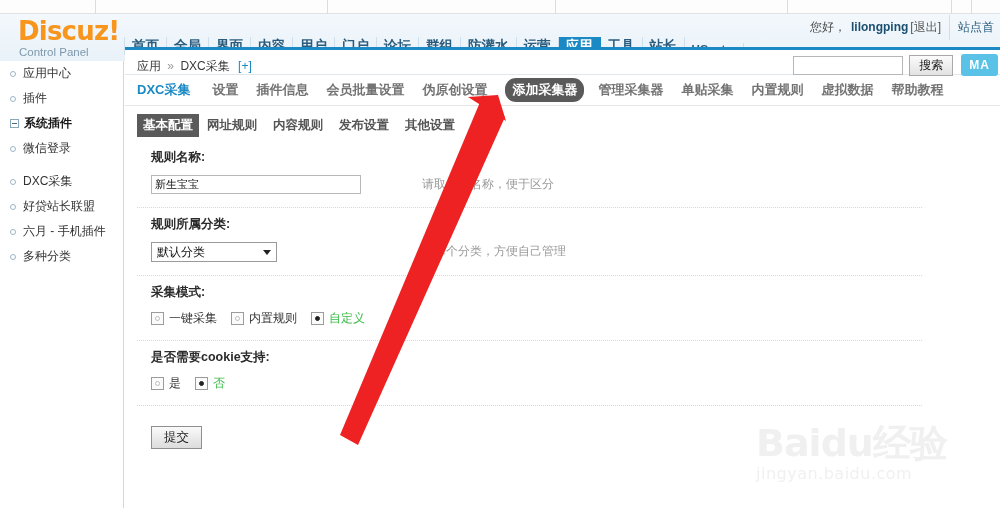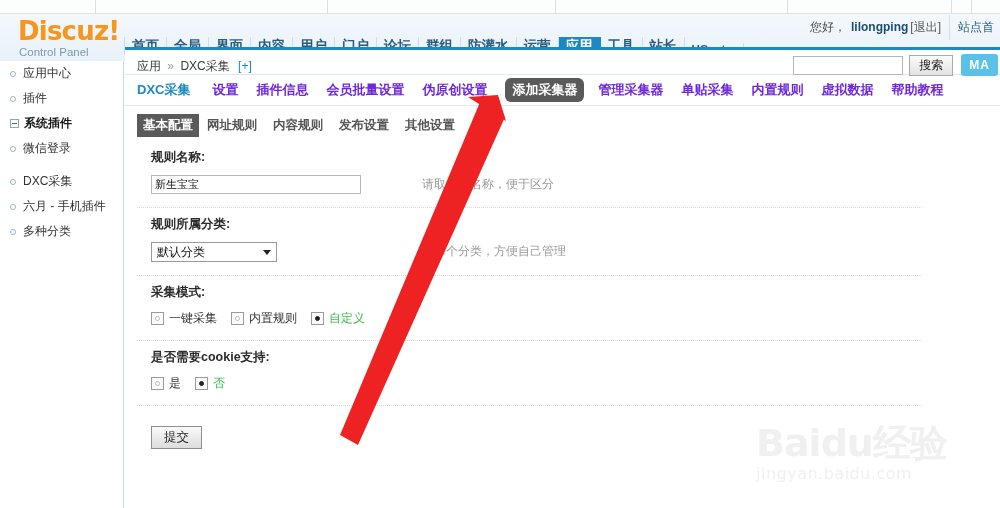--- a/index.html
+++ b/index.html
@@ -148,27 +148,27 @@
   }
 
   
   .tabrow {
     position: relative; height: 31px; width: 875px;
     padding-left: 12px;
     display: flex; align-items: center;
     border-bottom: 1px solid #e6e6e6;
   }
   .tab {
-    font-size: 13px; font-weight: bold; color: #6d28d9;
+    font-size: 13px; font-weight: bold; color: #737373;
     margin-right: 18px; cursor: pointer; white-space: nowrap;
   }
   .tab.first { color: #1b89c4; margin-right: 22px; }
   .tab.active {
     background: #5a5a5a; color: #ffffff;
-    padding: 3px 7px; border-radius: 6px; margin-right: 14px;
+    padding: 3px 7px; border-radius: 11px; margin-right: 14px;
   }
 
   
   .subtabrow {
     position: relative; height: 28px; padding-left: 12px;
     display: flex; align-items: center; margin-top: 5px;
   }
   .subtab {
     font-size: 12.5px; font-weight: bold; color: #555;
     margin-right: 16px; cursor: pointer; white-space: nowrap;
@@ -346,20 +346,24 @@
         <span>系统插件</span>
       </div>
       <div class="side-item">
         <span class="bullet"></span>
         <span>微信登录</span>
       </div>
       <div class="side-gap"></div>
       <div class="side-item">
         <span class="bullet"></span>
         <span>DXC采集</span>
+      </div>
+      <div class="side-item">
+        <span class="bullet"></span>
+        <span>好贷站长联盟</span>
       </div>
       <div class="side-item">
         <span class="bullet"></span>
         <span>六月 - 手机插件</span>
       </div>
       <div class="side-item">
         <span class="bullet"></span>
         <span>多种分类</span>
       </div>
     </div>

